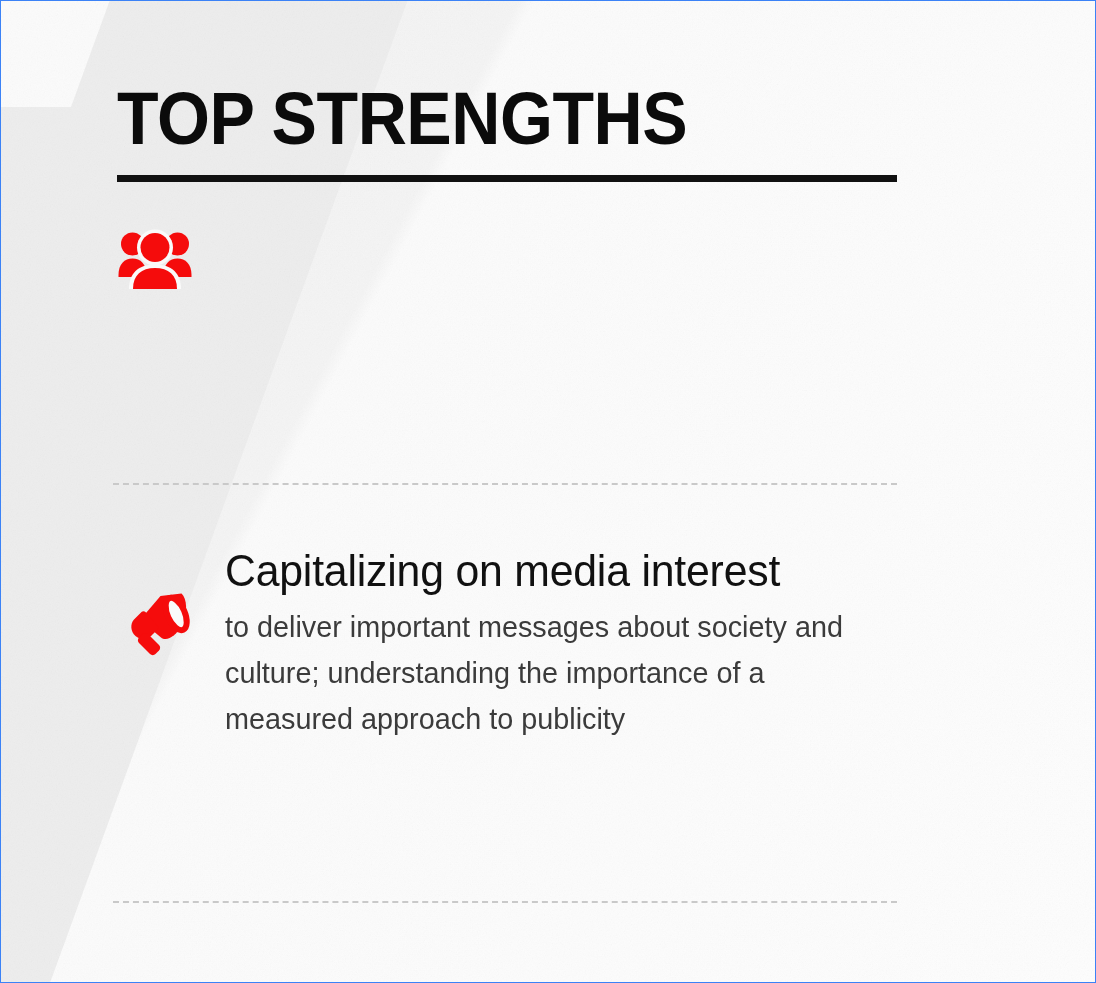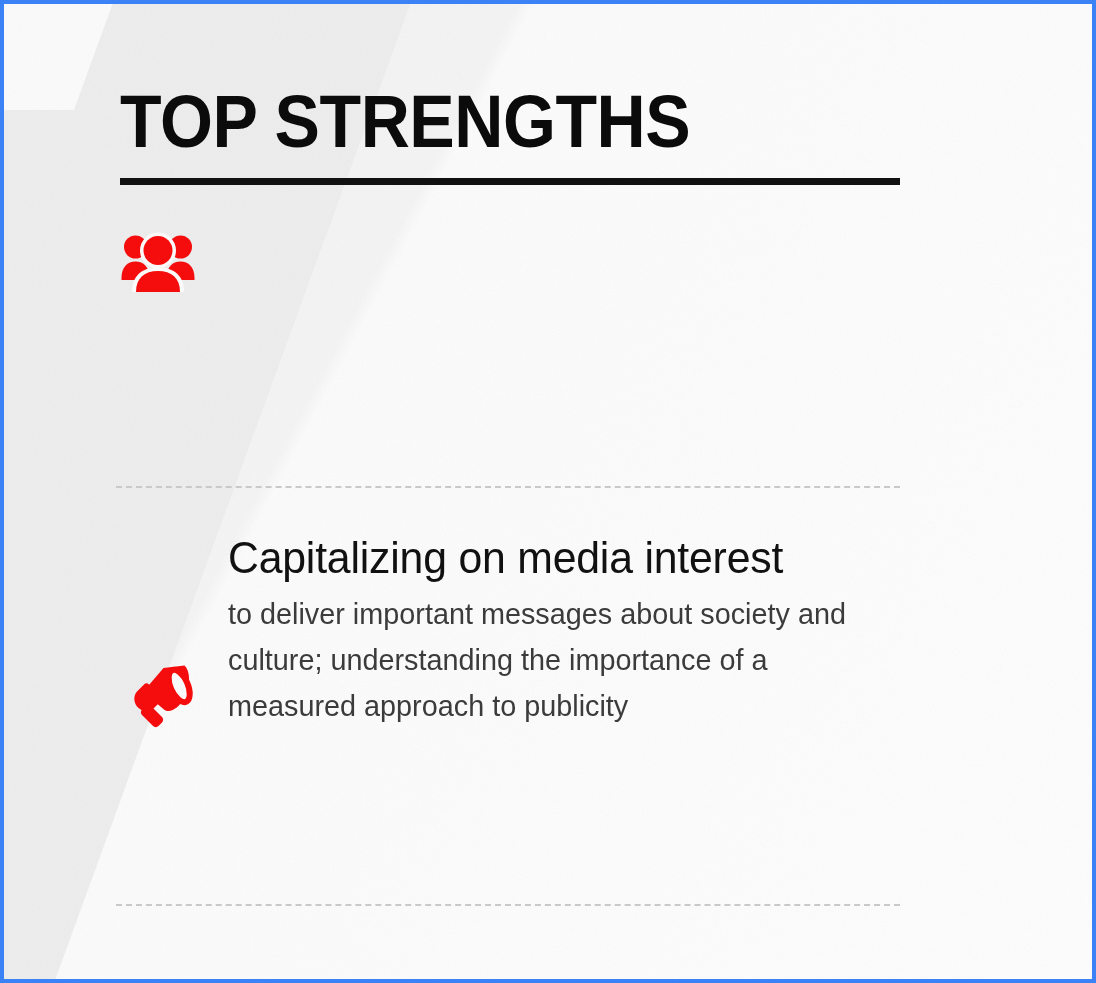--- a/index.html
+++ b/index.html
@@ -10,21 +10,21 @@
   body {
     font-family: "Liberation Sans", sans-serif;
   }
 
   
   .slide {
     position: relative;
     width: 1096px;
     height: 983px;
     box-sizing: border-box;
-    border: 4px solid #3b82f6;
+    border: 1px solid #3b82f6;
     background: #fafafa;
     overflow: hidden;
   }
 
   
   .noise {
     position: absolute;
     inset: 0;
     pointer-events: none;
     opacity: .55;
@@ -98,21 +98,21 @@
 
   
   .strength {
     position: absolute;
     left: 116px;
     width: 784px;
     display: flex;
     align-items: flex-start;
   }
   .strength-1 { top: 222px; }
-  .strength-2 { top: 528px; align-items: flex-end; }
+  .strength-2 { top: 544px; }
 
   .icon-cell {
     flex: 0 0 104px;
     display: flex;
     justify-content: flex-start;
     align-items: flex-start;
     padding-top: 4px;
   }
   .icon-cell.bullhorn { padding-top: 42px; padding-left: 4px; }
 

